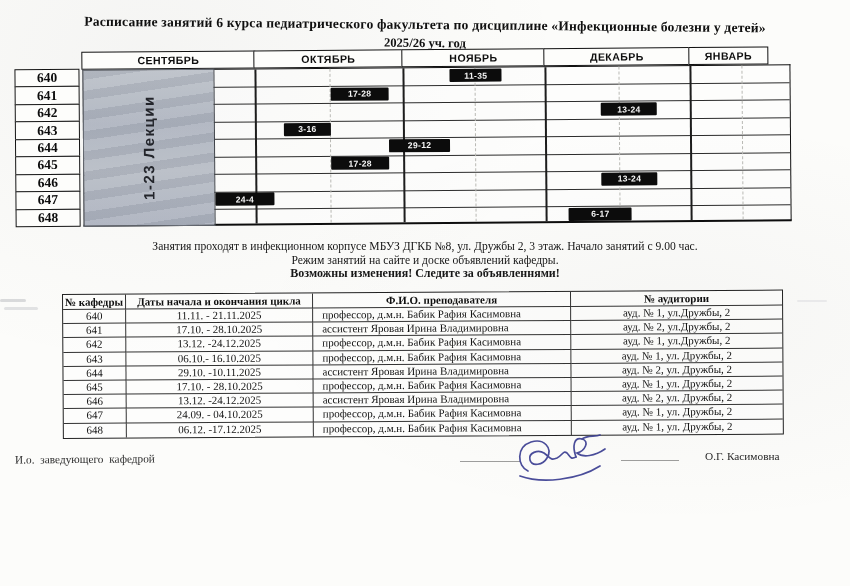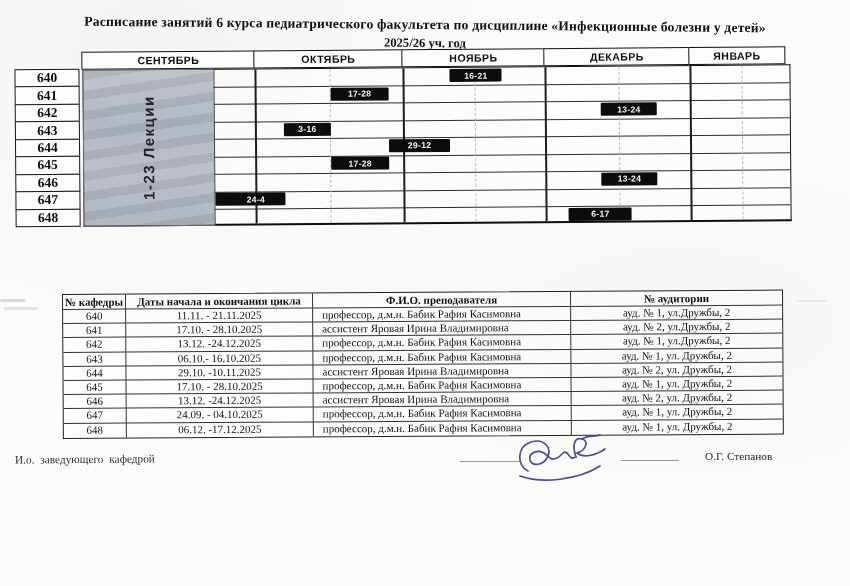--- a/index.html
+++ b/index.html
@@ -95,21 +95,21 @@
 <div class="abs title-block">
   <div class="doc-title">Расписание занятий 6 курса педиатрического факультета по дисциплине «Инфекционные болезни у детей»</div>
   <div class="doc-subtitle">2025/26 уч. год</div>
 </div>
 
 <div class="abs" id="gantt">
     <div class="month-cell" style="left: 67px; width: 174px;">СЕНТЯБРЬ</div>
     <div class="month-cell" style="left: 239px; width: 150px;">ОКТЯБРЬ</div>
     <div class="month-cell" style="left: 387px; width: 144px;">НОЯБРЬ</div>
     <div class="month-cell" style="left: 529px; width: 147px;">ДЕКАБРЬ</div>
-    <div class="month-cell" style="left: 674px; width: 97px;">ЯНВАРЬ</div>
+    <div class="month-cell" style="left: 674px; width: 80px;">ЯНВАРЬ</div>
     <div class="gantt-grid">
       <div class="hline" style="top: 16.9444px;"></div>
       <div class="hline" style="top: 34.3889px;"></div>
       <div class="hline" style="top: 51.8333px;"></div>
       <div class="hline" style="top: 69.2778px;"></div>
       <div class="hline" style="top: 86.7222px;"></div>
       <div class="hline" style="top: 104.167px;"></div>
       <div class="hline" style="top: 121.611px;"></div>
       <div class="hline" style="top: 139.056px;"></div>
       <div class="vline" style="left: 171.4px;"></div>
@@ -126,32 +126,35 @@
     <div class="group-cell" style="top: 52.8889px; height: 18.4444px;">642</div>
     <div class="group-cell" style="top: 70.3333px; height: 18.4444px;">643</div>
     <div class="group-cell" style="top: 87.7778px; height: 18.4444px;">644</div>
     <div class="group-cell" style="top: 105.222px; height: 18.4444px;">645</div>
     <div class="group-cell" style="top: 122.667px; height: 18.4444px;">646</div>
     <div class="group-cell" style="top: 140.111px; height: 18.4444px;">647</div>
     <div class="group-cell" style="top: 157.556px; height: 18.4444px;">648</div>
     <div class="lecture-block" style="left: 68px; top: 18px; width: 131.867px; height: 157px;">
       <span class="lecture-label">1-23  Лекции</span>
     </div>
-    <div class="bar" style="left: 435.333px; width: 52.0667px; top: 20.2px;">16-21</div>
+    <div class="bar" style="left: 435.333px; width: 52.0667px; top: 20.2px;">11-35</div>
     <div class="bar" style="left: 316.387px; width: 57.2903px; top: 37.6444px;">17-28</div>
     <div class="bar" style="left: 586.129px; width: 56.129px; top: 55.0889px;">13-24</div>
     <div class="bar" style="left: 268.645px; width: 47.7419px; top: 72.5333px;">3-16</div>
     <div class="bar" style="left: 373.677px; width: 61.6559px; top: 89.9778px;">29-12</div>
     <div class="bar" style="left: 316.387px; width: 57.2903px; top: 107.422px;">17-28</div>
     <div class="bar" style="left: 586.129px; width: 56.129px; top: 124.867px;">13-24</div>
-    <div class="bar" style="left: 199.867px; width: 59.2301px; top: 142.311px; padding-left: 11px;">24-4</div>
+    <div class="bar" style="left: 199.867px; width: 59.2301px; top: 142.311px;">24-4</div>
     <div class="bar" style="left: 553.387px; width: 63px; top: 159.756px;">6-17</div>
   </div>
 
 <div class="abs notes">
+  <div class="note-line">Занятия проходят в инфекционном корпусе МБУЗ ДГКБ №8, ул. Дружбы 2, 3 этаж. Начало занятий с 9.00 час.</div>
+  <div class="note-line">Режим занятий на сайте и доске объявлений кафедры.</div>
+  <div class="note-line bold">Возможны изменения! Следите за объявленнями!</div>
 </div>
 
 <div class="abs" id="stable">
     <div class="trow head">
       <div class="tcell">№ кафедры</div>
       <div class="tcell">Даты начала и окончания цикла</div>
       <div class="tcell">Ф.И.О.  преподавателя</div>
       <div class="tcell">№ аудитории</div>
     </div>
     <div class="trow">
@@ -214,17 +217,17 @@
 <div class="sig-line" style="left:460px;top:461px;width:60px;"></div>
 <div class="sig-line" style="left:621px;top:460px;width:58px;"></div>
 <svg class="abs" id="sig" width="122" height="50" viewBox="0 0 122 50">
   <g fill="none" stroke="#3c3f92" stroke-width="1.7" stroke-linecap="round" opacity="0.92">
     <path d="M16,37 C5,32 4,13 19,8 C32,4 41,14 35,24 C31,31 20,33 18,26 C16,19 26,15 32,19 C38,23 38,27 45,24 C51,21 51,16 55,19 C58,22 58,26 64,23"></path>
     <path d="M64,23 C60,12 62,3 70,5 C78,7 73,17 65,19 C71,24 83,22 93,15"></path>
     <path d="M70,5 C75,1 83,3 88,1"></path>
     <path d="M8,42 C30,50 66,46 88,32"></path>
   </g>
 </svg>
-<div class="abs signer-name">О.Г. Степанов</div>
+<div class="abs signer-name">О.Г. Касимовна</div>
 
 <div class="artifact" style="left:0;top:299px;width:26px;height:3px;opacity:.8;"></div>
 <div class="artifact" style="left:4px;top:307px;width:34px;height:2.5px;opacity:.6;"></div>
 <div class="artifact" style="left:797px;top:300px;width:30px;height:2px;opacity:.35;"></div>
 
 </body></html>

